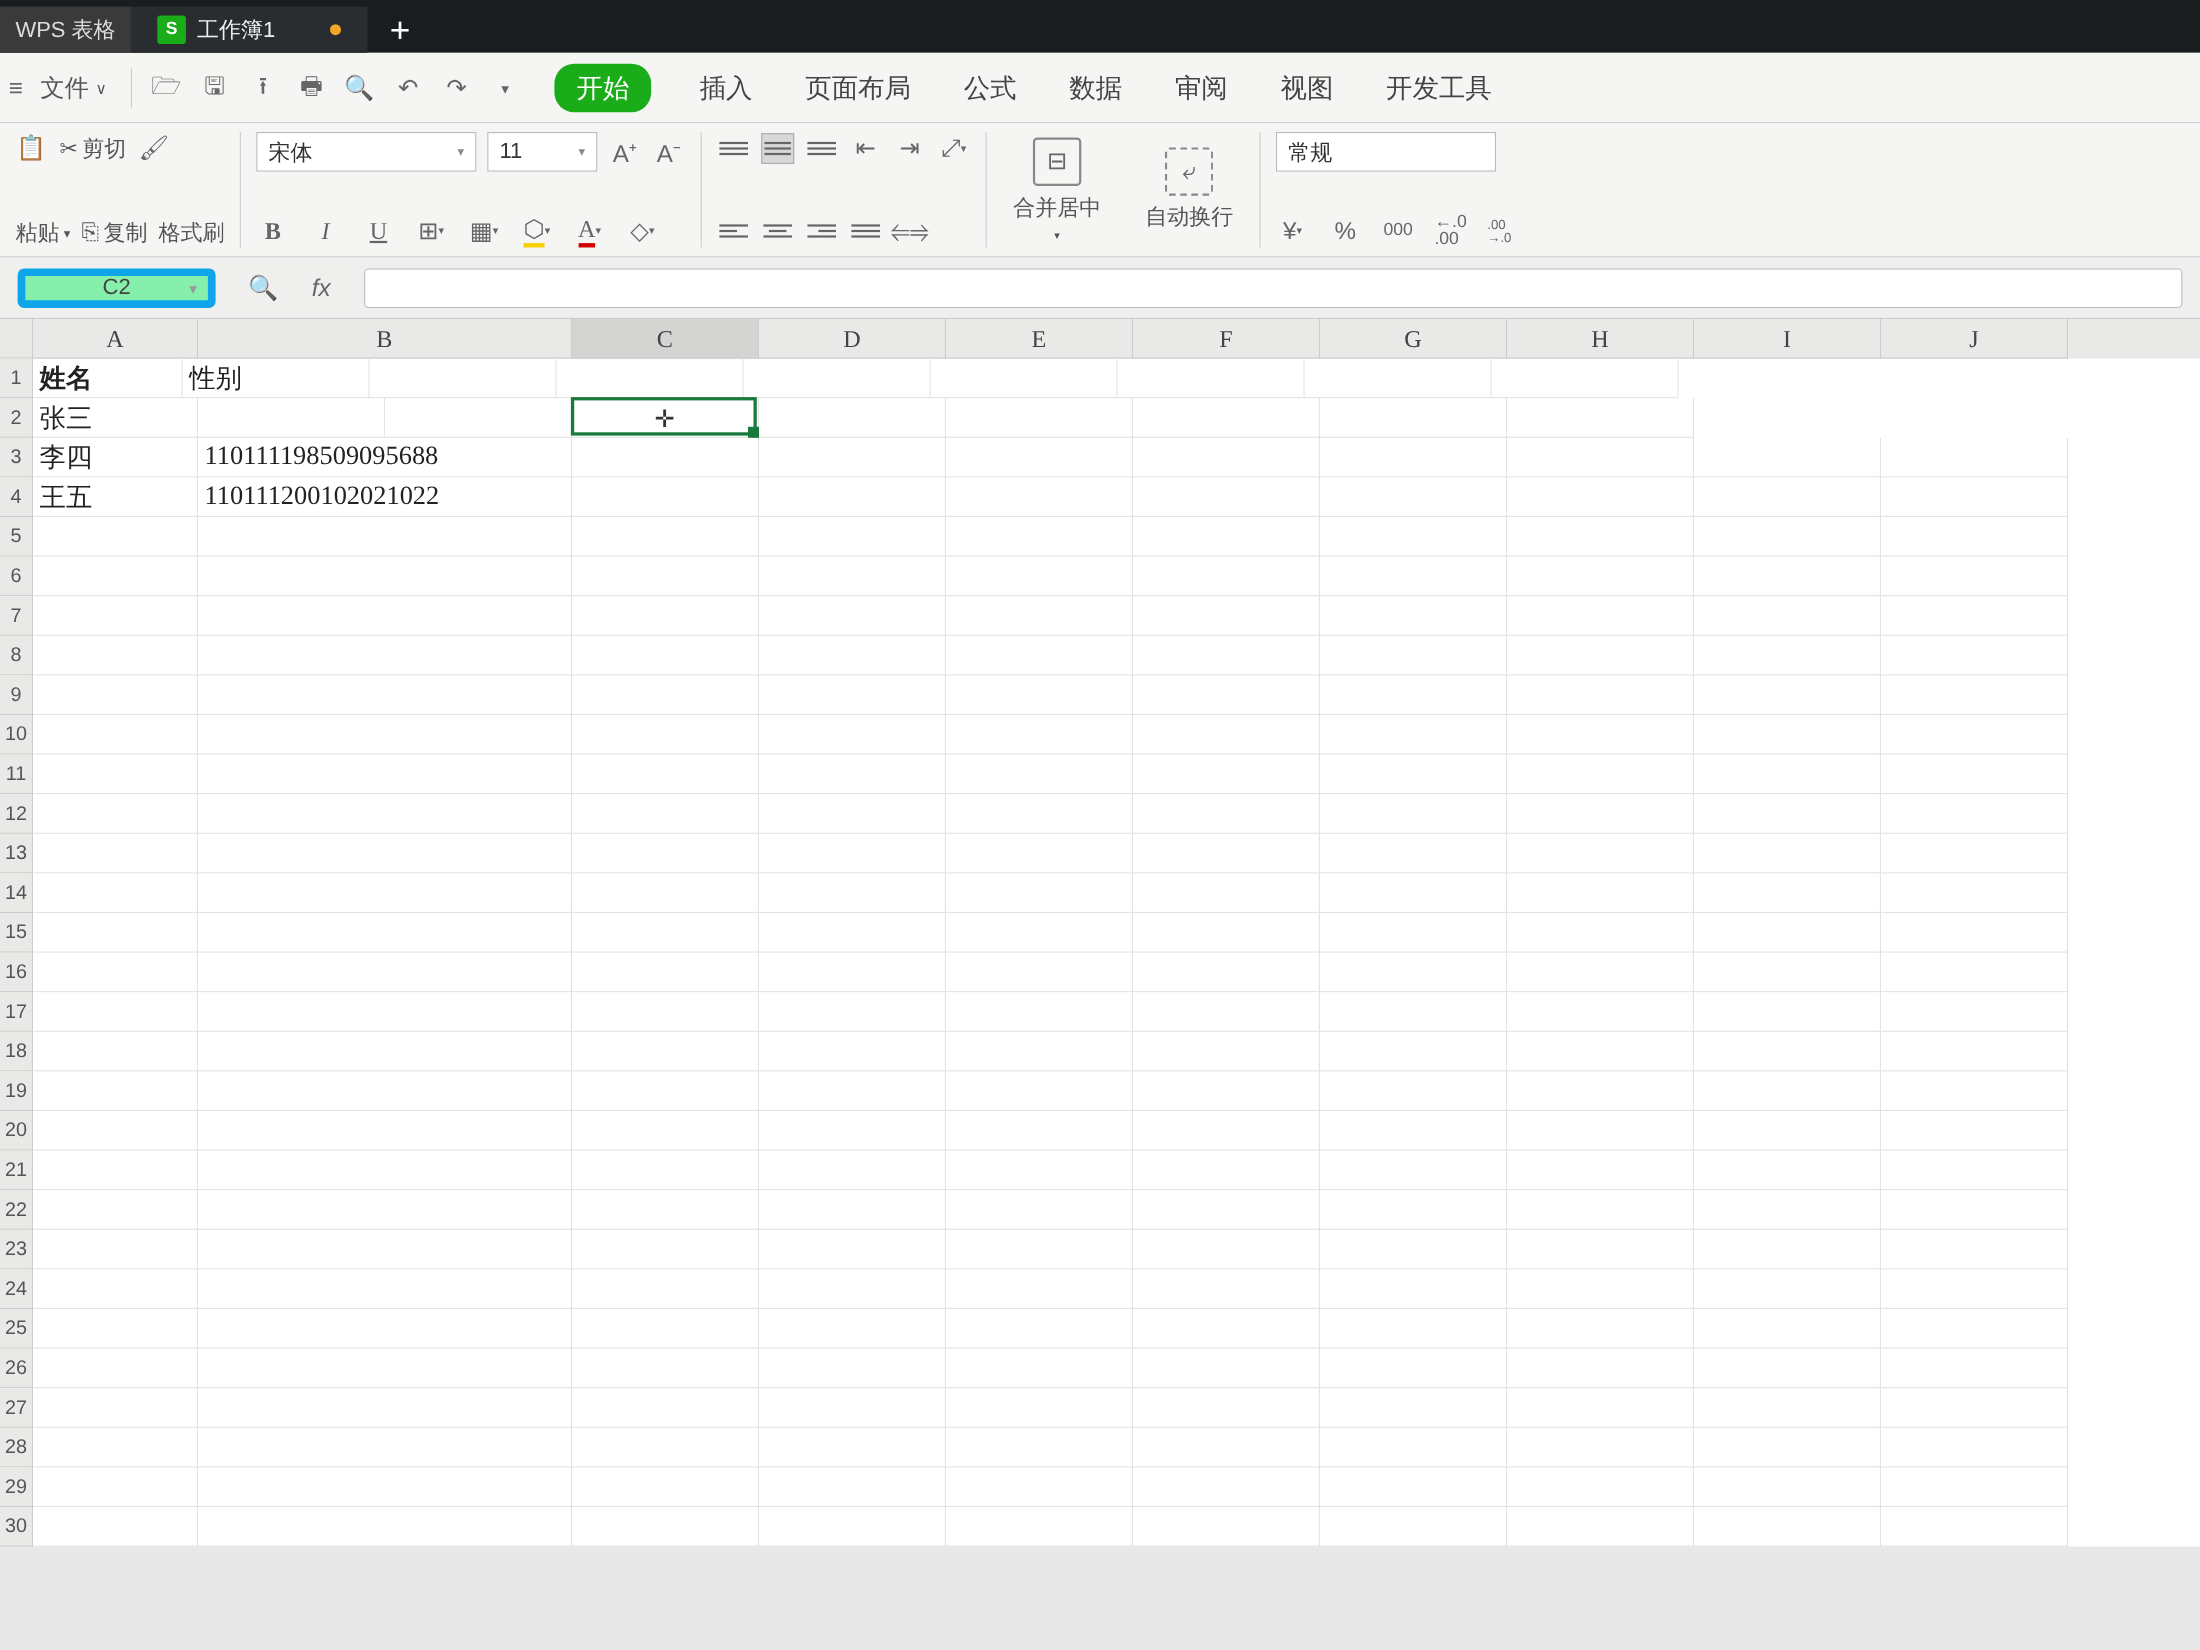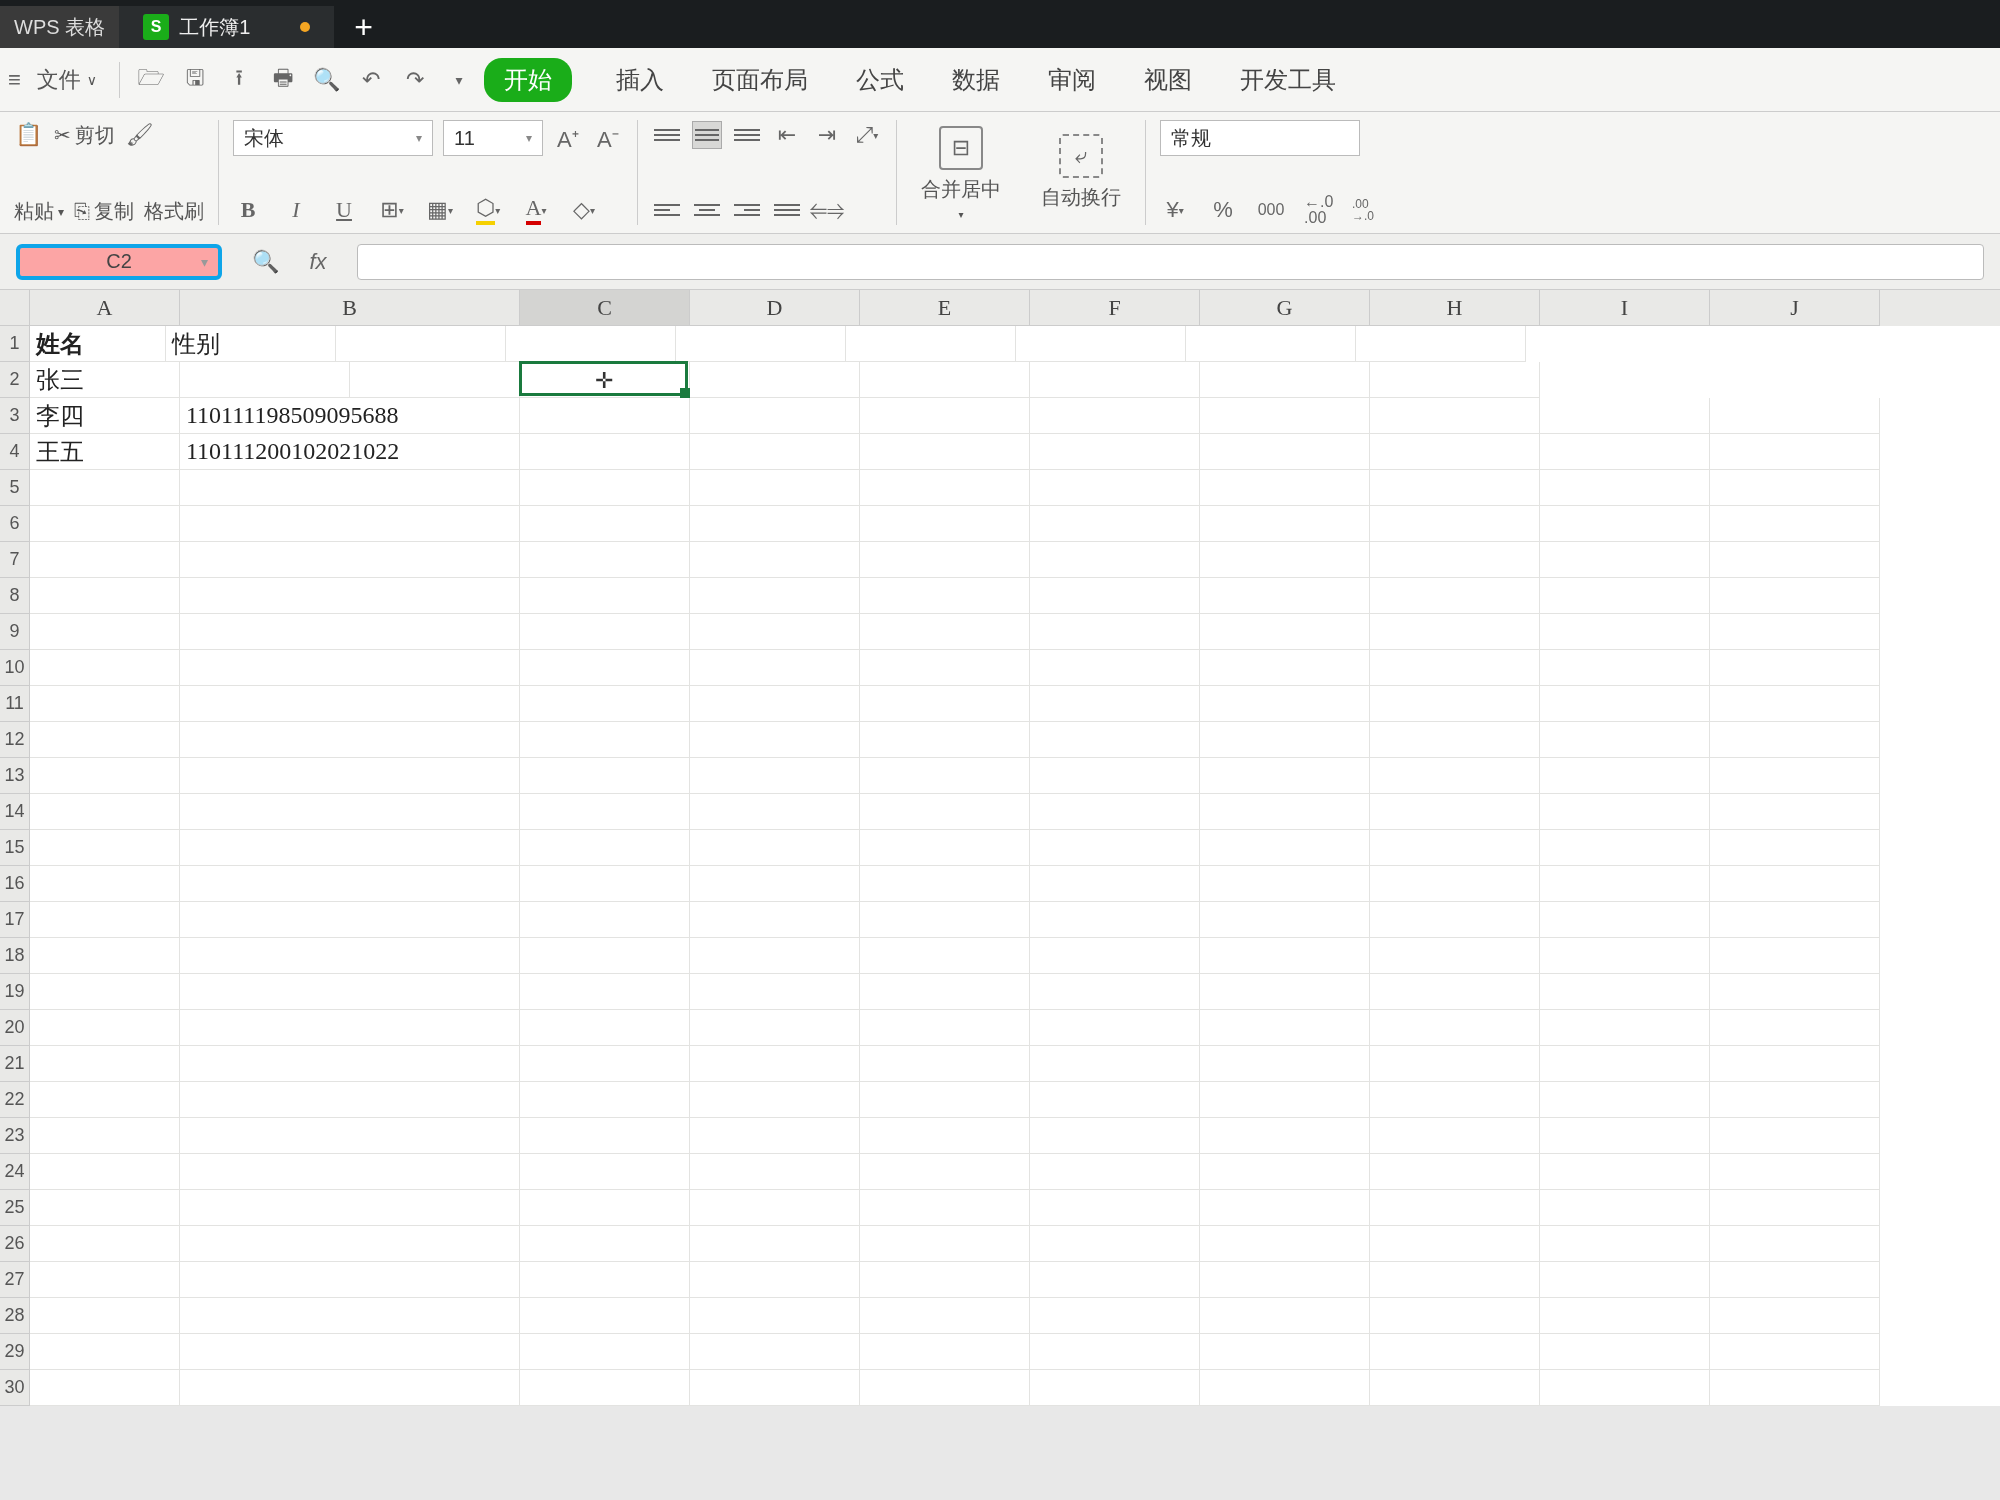--- a/index.html
+++ b/index.html
@@ -13,41 +13,41 @@
 .doc-icon { width: 26px; height: 26px; background: #1aad19; border-radius: 3px; display:flex;align-items:center;justify-content:center;color:#fff;font-weight:bold;font-size:16px;}
 .tab-dot { width:10px;height:10px;border-radius:50%;background:#f5a623;margin-left:40px;}
 .tab.add { color:#fff; font-size:32px; padding:0 20px;}
 
 
 .menubar { height: 64px; background: #f5f5f3; border-bottom: 1px solid #ccc; display:flex; align-items:center; gap: 6px; padding: 0 8px; }
 .menu-hamburger { font-size:22px; color:#666;}
 .menu-file { display:flex; align-items:center; gap:6px; color:#555; font-size:22px; padding: 0 10px;}
 .menu-divider { width:1px; height:36px; background:#ccc; margin: 0 6px;}
 .menu-iconbtn { width:38px; height:38px; display:flex; align-items:center; justify-content:center; color:#666; font-size:22px;}
-.menu-tabs { display:flex; align-items:center; gap:40px; font-size:24px; color:#444;}
+.menu-tabs { display:flex; align-items:center; gap:40px; margin-left:20px; font-size:24px; color:#444;}
 .menu-tab { padding: 6px 4px;}
 .menu-tab.active { background:#1aad19; color:#fff; border-radius: 18px; padding: 6px 20px;}
 
 
 .ribbon { height: 122px; background: #f5f5f3; border-bottom:1px solid #ccc; display:flex; align-items:stretch; padding: 8px 10px; gap:10px;}
 .ribbon-group { display:flex; flex-direction:column; justify-content:space-between; border-right:1px solid #ccc; padding: 0 14px 0 4px;}
 .ribbon-group.noborder { border-right:none;}
 .ribbon-row { display:flex; align-items:center; gap:10px;}
 .ribbon-btn { display:flex; align-items:center; gap:4px; color:#555; font-size:20px;}
 .ribbon-ico { width:30px;height:30px;display:flex;align-items:center;justify-content:center;font-size:22px;color:#666;}
 .font-sel { width:200px; height:36px; border:1px solid #bbb; background:#fff; display:flex; align-items:center; padding:0 10px; font-size:20px;}
 .size-sel { width:100px; height:36px; border:1px solid #bbb; background:#fff; display:flex; align-items:center; padding:0 10px; font-size:20px;}
 .chev { font-size:12px; color:#888; margin-left:auto;}
 .big-btn { display:flex; flex-direction:column; align-items:center; justify-content:center; gap:6px; padding:0 10px; color:#555; font-size:20px;}
 .big-ico { width:44px; height:44px; border:2px solid #888; border-radius:4px; display:flex;align-items:center;justify-content:center;font-size:22px;color:#666;}
 .fmt-sel { width:200px;height:36px;border:1px solid #bbb;background:#fff;display:flex;align-items:center;padding:0 10px;font-size:20px;}
 
 
 .formula-row { height:56px; background:#efefed; border-bottom:1px solid #ccc; display:flex; align-items:center; padding: 0 16px; gap: 30px;}
-.name-box { width:206px; height:36px; border:4px solid #0ea5e9; background:#fca5a5; display:flex; align-items:center; justify-content:center; font-size:20px; color:#444; border-radius:6px; position:relative;}
+.name-box { width:180px; height:36px; border:7px solid #0ea5e9; background:#86efac; display:flex; align-items:center; justify-content:center; font-size:20px; color:#444; border-radius:6px; position:relative;}
 .name-box::after{content:"▾"; position:absolute; right:10px; color:#999; font-size:14px;}
 .fx-icon { font-size:22px; color:#666; font-style:italic;}
 .zoom-icon { font-size:22px; color:#666;}
 .formula-input { flex:1; height:36px; border:1px solid #bbb; background:#fff; border-radius:4px;}
 
 
 .sheet { position:relative; background:#fff;}
 .col-headers { display:flex; height:36px; background:#e9e9e7;}
 .hdr-corner { width:30px; border-right:1px solid #ccc; border-bottom:1px solid #ccc; background:#e9e9e7;}
 .col-hdr { border-right:1px solid #ccc; border-bottom:1px solid #ccc; display:flex; align-items:center; justify-content:center; font-size:22px; font-family: "Times New Roman", serif; color:#444; background:#e9e9e7;}

